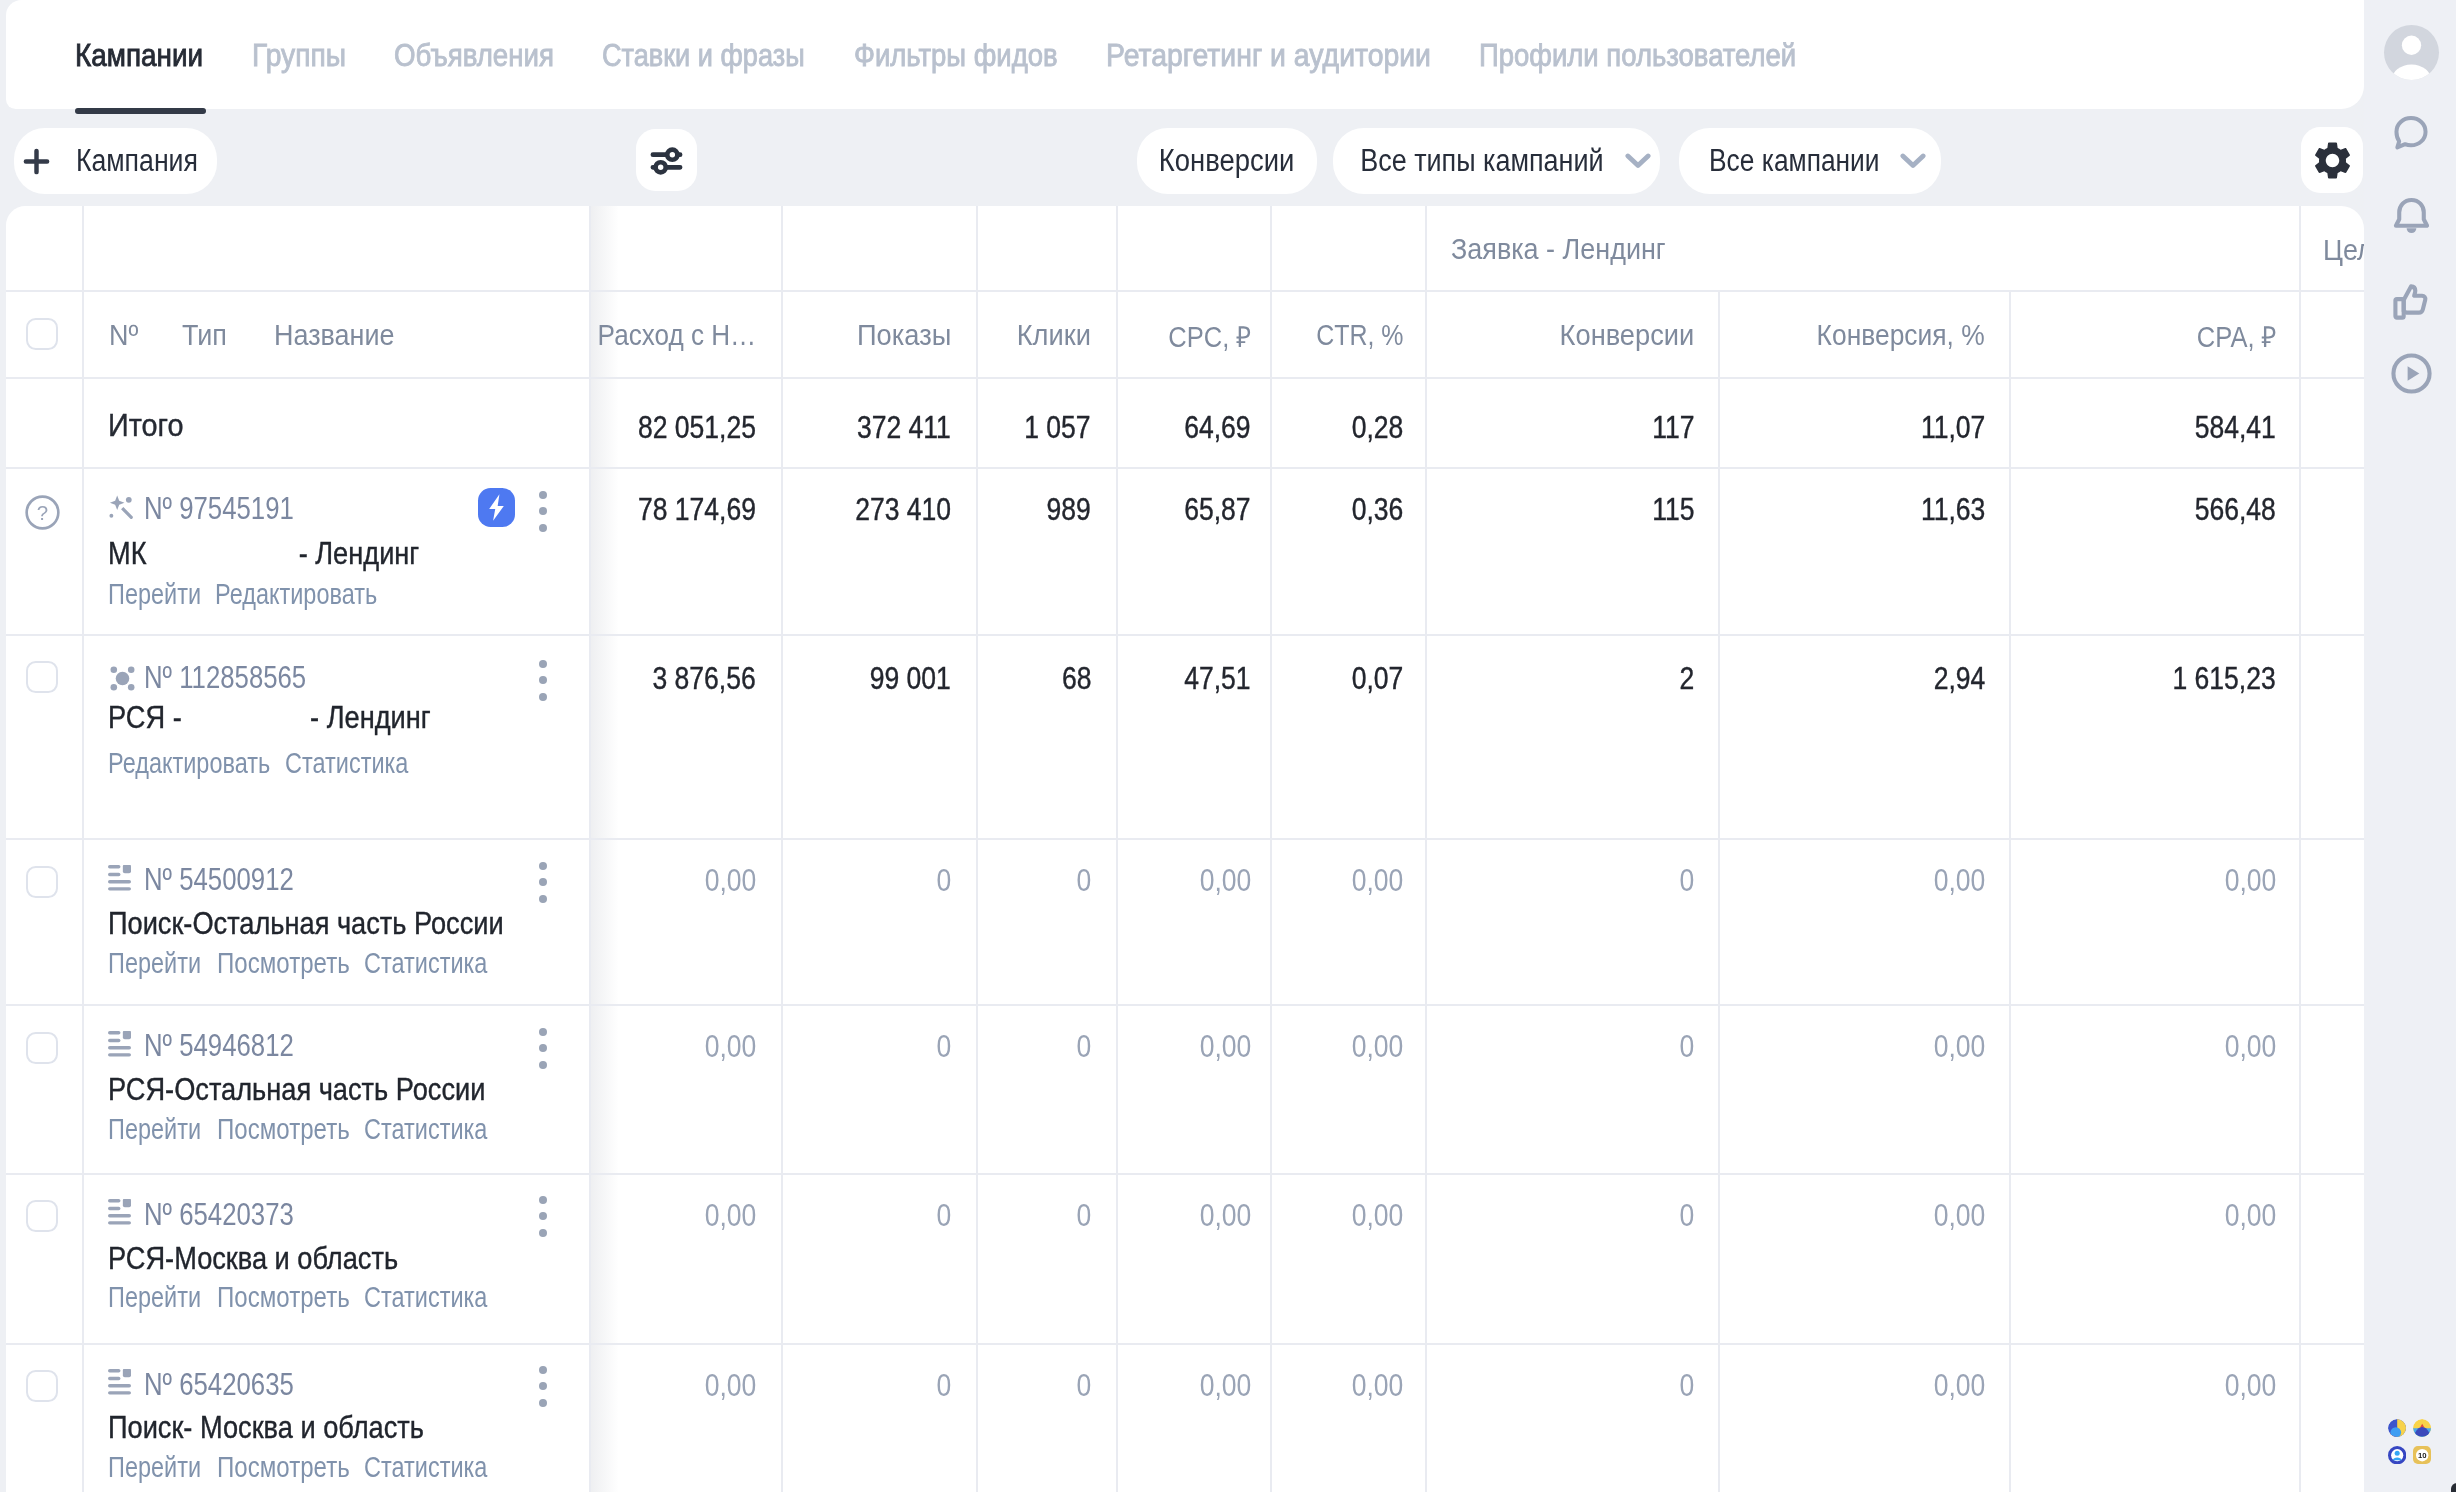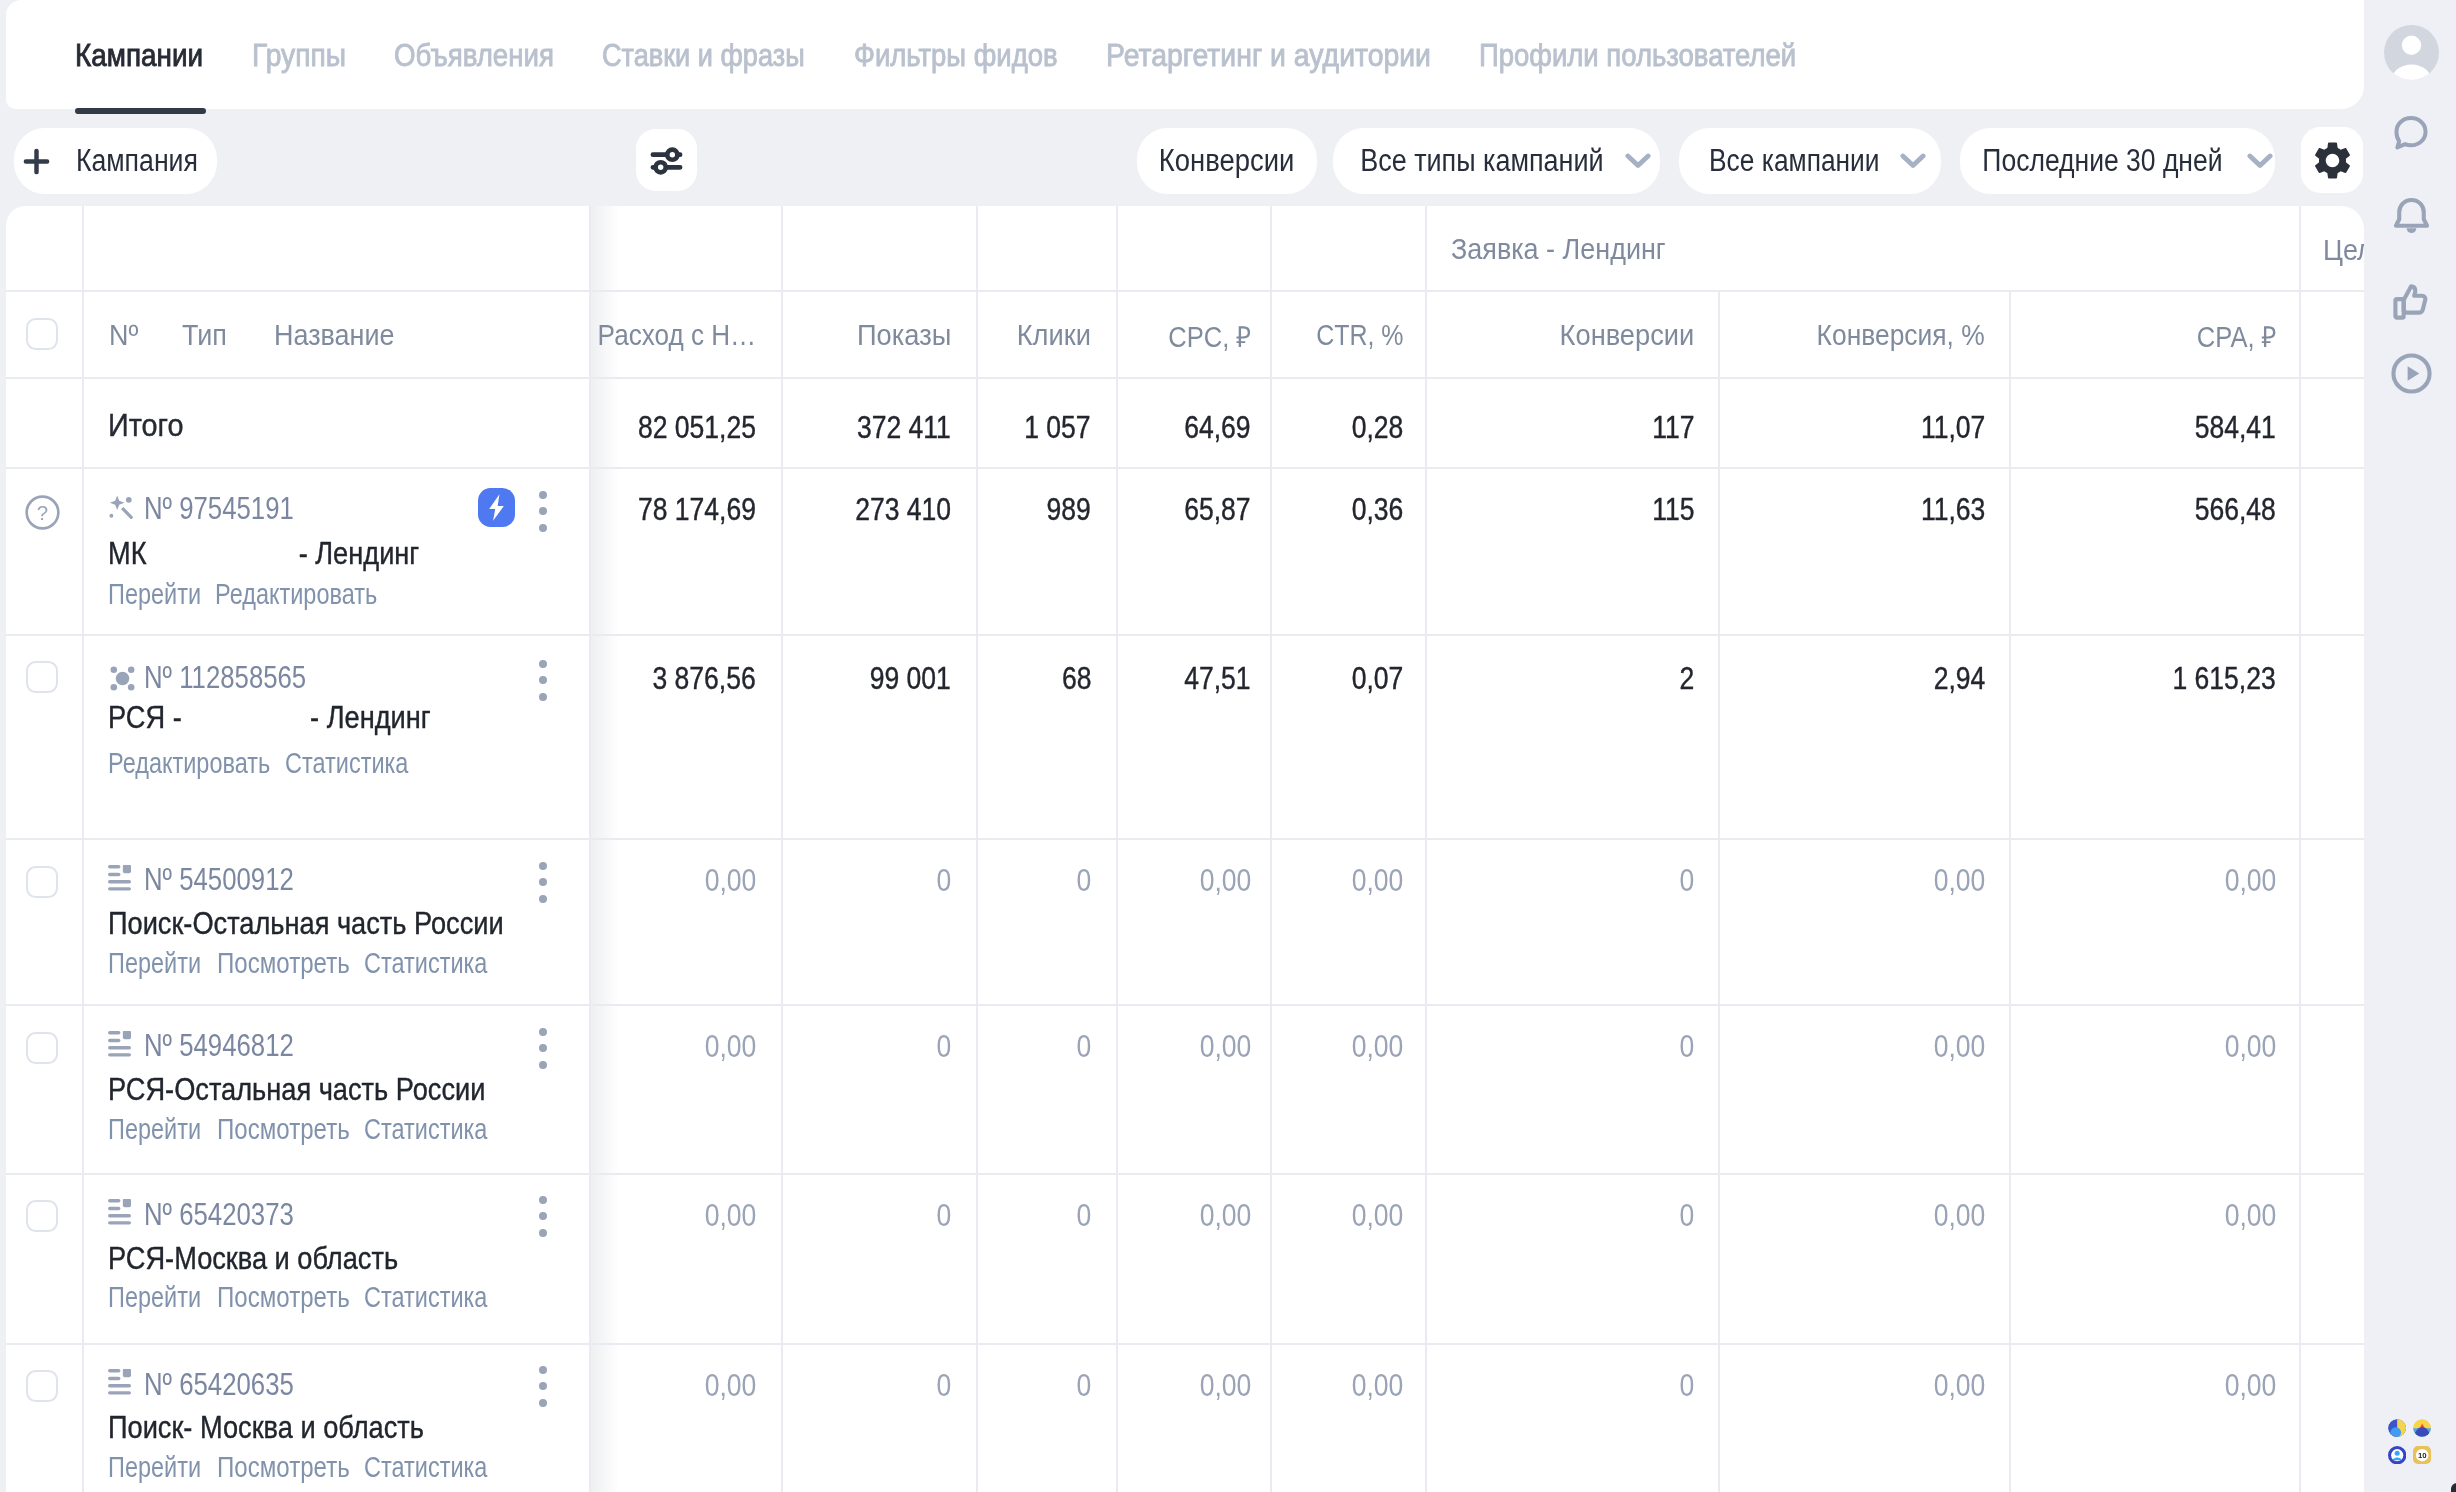--- a/index.html
+++ b/index.html
@@ -28,26 +28,20 @@
     </div>
     <div class="pill" style="left:1333px;top:128px;width:327px;height:66px">
       <span class="sx" style="transform:scaleX(.87)">Все типы кампаний</span>
       <svg width="26" height="16.5" viewBox="0 0 27 17" fill="none" style="margin-left:3.9px">
         <path d="M3 3l10.5 10L24 3" stroke="#a6b1c4" stroke-width="5" stroke-linecap="round" stroke-linejoin="round"></path>
       </svg>
     </div>
     <div class="pill" style="left:1679px;top:128px;width:262px;height:66px">
       <span class="sx" style="transform:scaleX(.85)">Все кампании</span>
       <svg width="26" height="16.5" viewBox="0 0 27 17" fill="none" style="margin-left:5.8px">
-        <path d="M3 3l10.5 10L24 3" stroke="#a6b1c4" stroke-width="5" stroke-linecap="round" stroke-linejoin="round"></path>
-      </svg>
-    </div>
-    <div class="pill" style="left:1960px;top:128px;width:315px;height:66px">
-      <span class="sx" style="transform:scaleX(.855)">Последние 30 дней</span>
-      <svg width="26" height="16.5" viewBox="0 0 27 17" fill="none" style="margin-left:3.9px">
         <path d="M3 3l10.5 10L24 3" stroke="#a6b1c4" stroke-width="5" stroke-linecap="round" stroke-linejoin="round"></path>
       </svg>
     </div>
     <div class="pill" style="left:2301px;top:127px;width:62px;height:66px;border-radius:19.4px">
       <svg width="45" height="45" viewBox="0 0 24 24" fill="#2b303b">
         <path d="M19.14 12.94c.04-.3.06-.61.06-.94 0-.32-.02-.64-.07-.94l2.03-1.58c.18-.14.23-.41.12-.61l-1.92-3.32c-.12-.22-.37-.29-.59-.22l-2.39.96c-.5-.38-1.03-.7-1.62-.94l-.36-2.54c-.04-.24-.24-.41-.48-.41h-3.84c-.24 0-.43.17-.47.41l-.36 2.54c-.59.24-1.13.57-1.62.94l-2.39-.96c-.22-.08-.47 0-.59.22L2.74 8.87c-.12.21-.08.47.12.61l2.03 1.58c-.05.3-.09.63-.09.94s.02.64.07.94l-2.03 1.58c-.18.14-.23.41-.12.61l1.92 3.32c.12.22.37.29.59.22l2.39-.96c.5.38 1.03.7 1.62.94l.36 2.54c.05.24.24.41.48.41h3.84c.24 0 .44-.17.47-.41l.36-2.54c.59-.24 1.13-.56 1.62-.94l2.39.96c.22.08.47 0 .59-.22l1.92-3.32c.12-.22.07-.47-.12-.61l-2.01-1.58zM12 15.6c-1.98 0-3.6-1.62-3.6-3.6s1.62-3.6 3.6-3.6 3.6 1.62 3.6 3.6-1.62 3.6-3.6 3.6z"></path>
       </svg>
     </div>
     <div class="abs" style="left:5.8px;top:206px;width:2358px;height:1287px;background:#fff;border-radius:19.4px 23px 0 0"></div>
     <div class="abs" style="left:590px;top:206px;width:29px;height:1287px;background:linear-gradient(to right,rgba(36,48,73,0.08),rgba(36,48,73,0))"></div>

